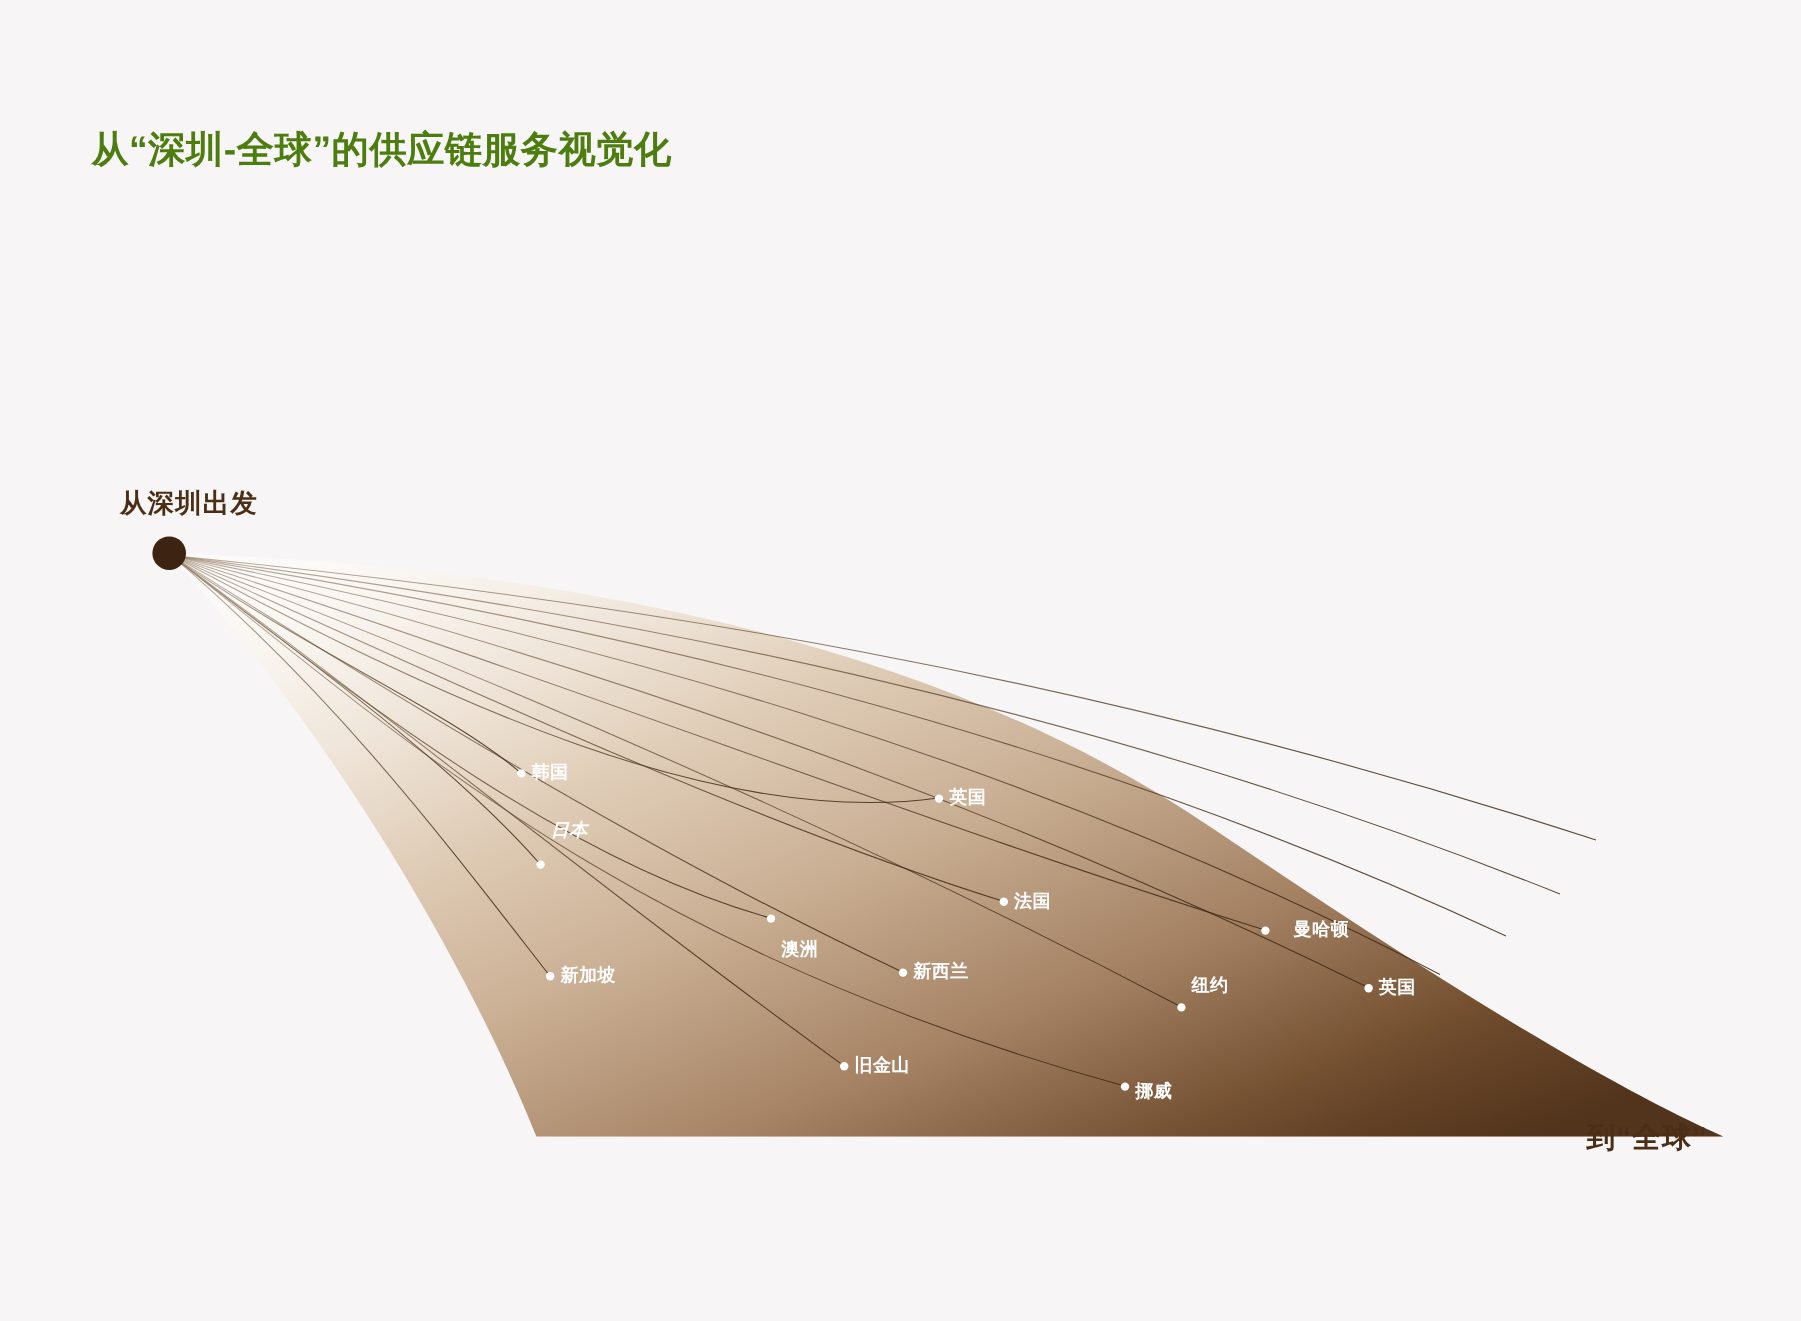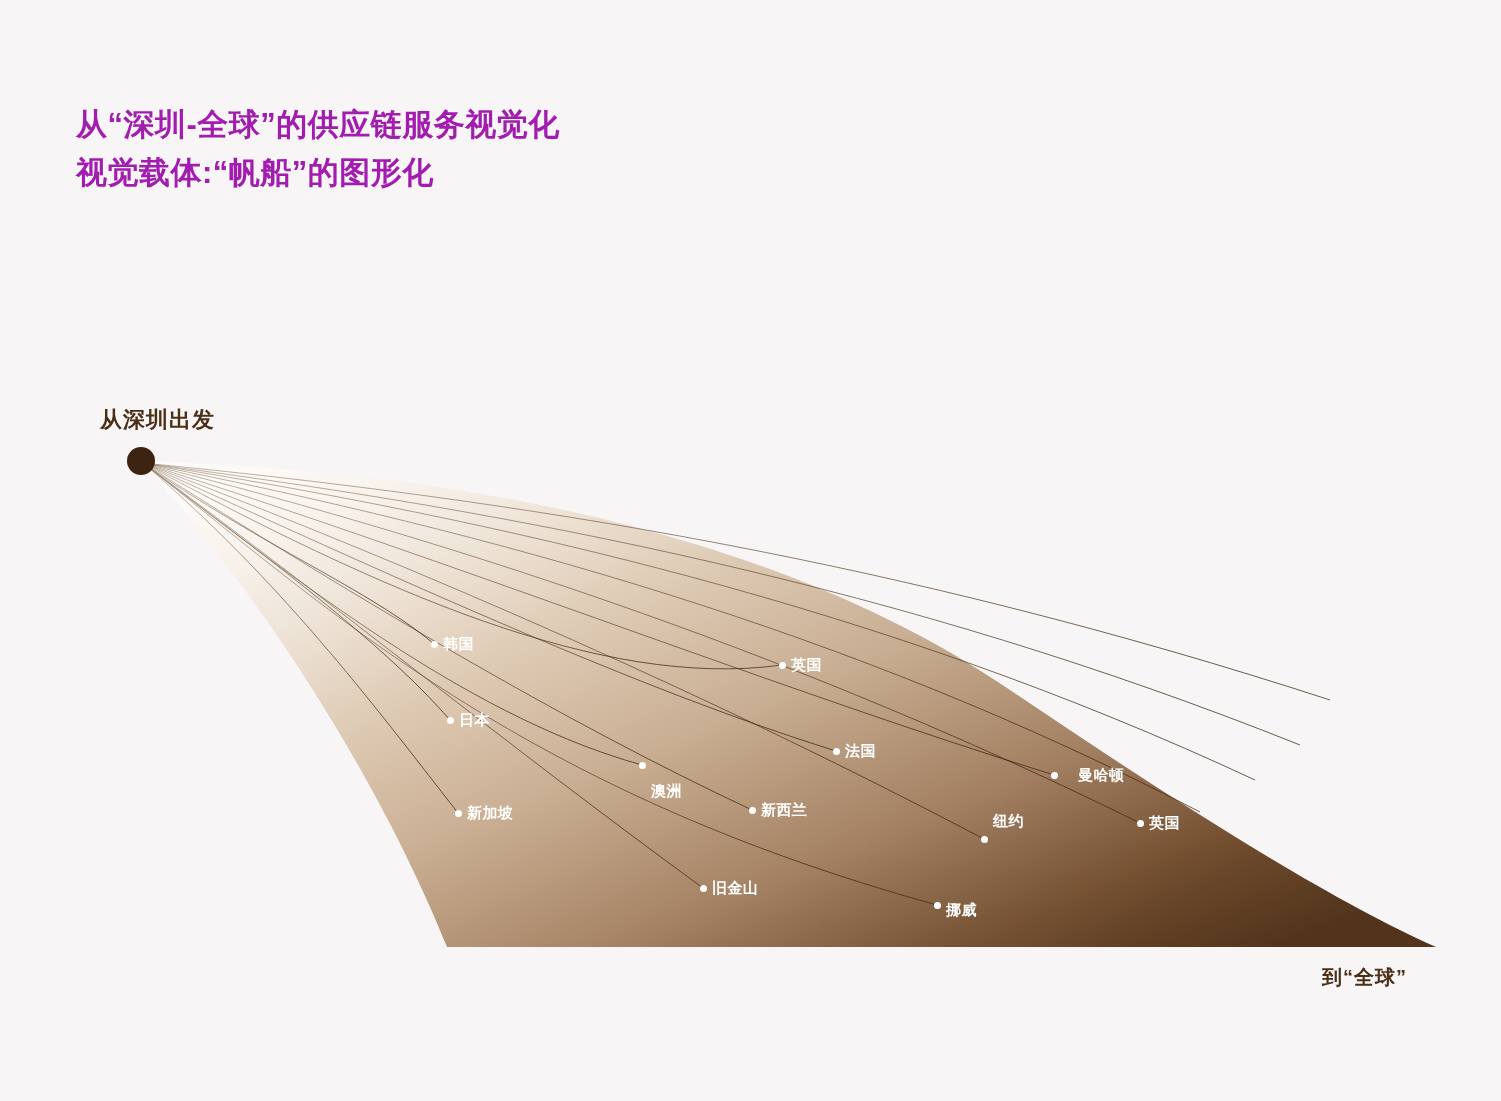--- a/index.html
+++ b/index.html
@@ -26,21 +26,21 @@
   .title-block {
     position: absolute;
     left: 76px;
     top: 101px;
     width: 900px;
   }
   .title-line {
     font-size: 31px;
     font-weight: 700;
     line-height: 1.55;
-    color: #a21caf;
+    color: #4d7c0f;
     letter-spacing: 0.5px;
     white-space: nowrap;
   }
 
   
   .origin-label {
     position: absolute;
     left: 100px;
     top: 405px;
     font-size: 22px;
@@ -58,22 +58,22 @@
     color: #ffffff;
     white-space: nowrap;
     letter-spacing: 0.4px;
     transform: translateY(-50%);
   }
 
   
   .end-label {
     position: absolute;
     left: 1322px;
-    top: 964px;
-    font-size: 20px;
+    top: 932px;
+    font-size: 24px;
     font-weight: 700;
     color: #4b2e16;
     letter-spacing: 1px;
     white-space: nowrap;
   }
 
   svg { display: block; }
 </style>
 </head>
 <body>
@@ -131,33 +131,32 @@
       <path d="M143,463 C 320,600 480,720 642,765"></path>
       <path d="M143,463 C 330,610 520,790 937,905"></path>
       <path d="M143,463 C 280,580 370,700 458,813"></path>
       <path d="M143,463 C 270,560 380,640 450,720"></path>
       <path d="M143,463 C 260,545 370,590 434,644"></path>
     </g>
   </svg>
 
   <div class="title-block">
     <div class="title-line">从“深圳-全球”的供应链服务视觉化</div>
-    <div class="title-line">视觉载体:“帆船”的图形化</div>
   </div>
 
   <div class="origin-label">从深圳出发</div>
   <svg width="40" height="40" style="position:absolute;left:121px;top:441px;">
     <circle cx="20" cy="20" r="14" fill="#3d2412"></circle>
   </svg>
 
   <div id="nodes">
       <div style="position: absolute; width: 7px; height: 7px; border-radius: 50%; background: rgb(255, 255, 255); left: 430.5px; top: 640.5px;"></div>
       <div class="dest-label" style="left: 443px; top: 644px;">韩国</div>
       <div style="position: absolute; width: 7px; height: 7px; border-radius: 50%; background: rgb(255, 255, 255); left: 446.5px; top: 716.5px;"></div>
-      <div class="dest-label" style="left: 459px; top: 720px;">日本</div>
+      <div class="dest-label" style="left: 459px; top: 692px; font-style: italic;">日本</div>
       <div style="position: absolute; width: 7px; height: 7px; border-radius: 50%; background: rgb(255, 255, 255); left: 454.5px; top: 809.5px;"></div>
       <div class="dest-label" style="left: 467px; top: 813px;">新加坡</div>
       <div style="position: absolute; width: 7px; height: 7px; border-radius: 50%; background: rgb(255, 255, 255); left: 638.5px; top: 761.5px;"></div>
       <div class="dest-label" style="left: 651px; top: 765px; margin-top: 26px;">澳洲</div>
       <div style="position: absolute; width: 7px; height: 7px; border-radius: 50%; background: rgb(255, 255, 255); left: 748.5px; top: 806.5px;"></div>
       <div class="dest-label" style="left: 761px; top: 810px;">新西兰</div>
       <div style="position: absolute; width: 7px; height: 7px; border-radius: 50%; background: rgb(255, 255, 255); left: 699.5px; top: 884.5px;"></div>
       <div class="dest-label" style="left: 712px; top: 888px; text-align: right;">旧金山</div>
       <div style="position: absolute; width: 7px; height: 7px; border-radius: 50%; background: rgb(255, 255, 255); left: 778.5px; top: 661.5px;"></div>
       <div class="dest-label" style="left: 791px; top: 665px;">英国</div>

